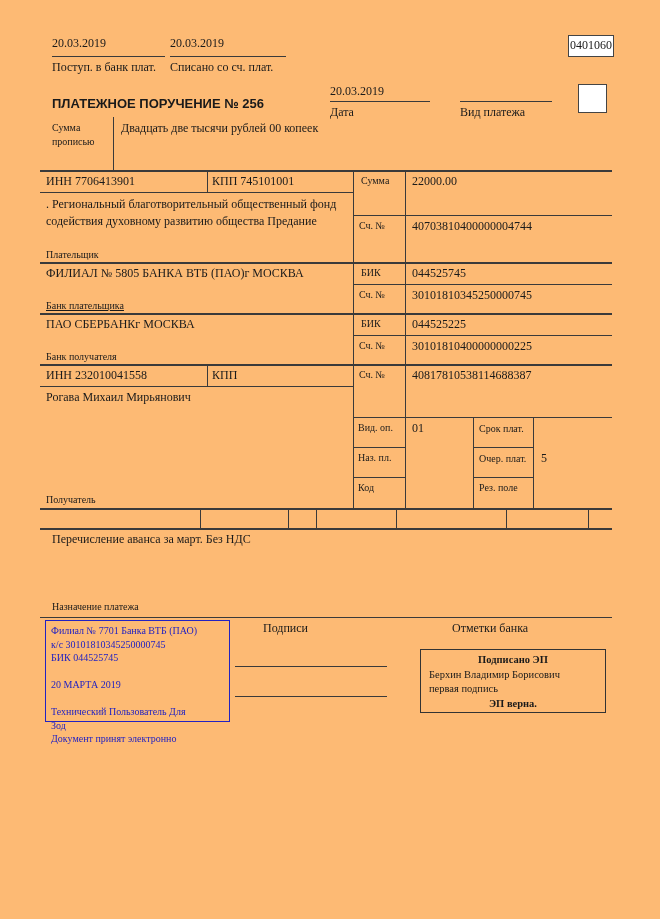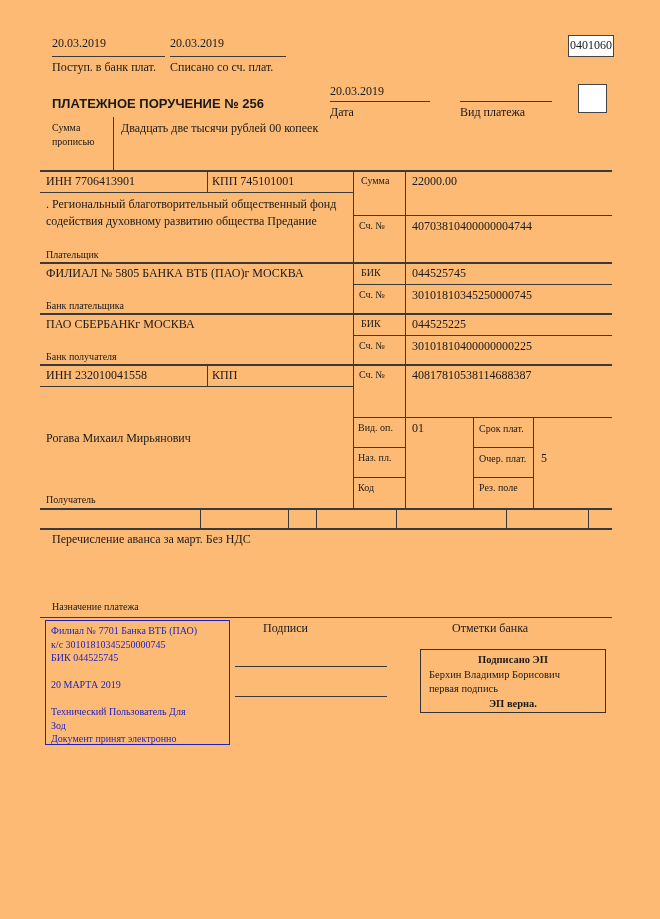--- a/index.html
+++ b/index.html
@@ -87,54 +87,54 @@
   <div class="abs t" style="left:46px;top:174px;">ИНН 7706413901</div>
   <div class="abs t" style="left:212px;top:174px;">КПП 745101001</div>
   <div class="abs wrap" style="left:46px;top:196px;width:300px;">. Региональный благотворительный общественный фонд содействия духовному развитию общества Предание</div>
   <div class="abs lbl" style="left:46px;top:249px;">Плательщик</div>
   <div class="abs lbl" style="left:361px;top:175px;">Сумма</div>
   <div class="abs t" style="left:412px;top:174px;">22000.00</div>
   <div class="abs lbl" style="left:359px;top:220px;">Сч. №</div>
   <div class="abs t" style="left:412px;top:219px;">40703810400000004744</div>
 
   <div class="abs t" style="left:46px;top:266px;">ФИЛИАЛ № 5805 БАНКА ВТБ (ПАО)г МОСКВА</div>
-  <div class="abs lbl" style="left:46px;top:300px;">Банк плательщика</div>
+  <div class="abs lbl" style="left:46px;top:300px;text-decoration:underline;">Банк плательщика</div>
   <div class="abs lbl" style="left:361px;top:267px;">БИК</div>
   <div class="abs t" style="left:412px;top:266px;">044525745</div>
   <div class="abs lbl" style="left:359px;top:289px;">Сч. №</div>
   <div class="abs t" style="left:412px;top:288px;">30101810345250000745</div>
 
   <div class="abs t" style="left:46px;top:317px;">ПАО СБЕРБАНКг МОСКВА</div>
   <div class="abs lbl" style="left:46px;top:351px;">Банк получателя</div>
   <div class="abs lbl" style="left:361px;top:318px;">БИК</div>
   <div class="abs t" style="left:412px;top:317px;">044525225</div>
   <div class="abs lbl" style="left:359px;top:340px;">Сч. №</div>
   <div class="abs t" style="left:412px;top:339px;">30101810400000000225</div>
 
   <div class="abs t" style="left:46px;top:368px;">ИНН 232010041558</div>
   <div class="abs t" style="left:212px;top:368px;">КПП</div>
-  <div class="abs t" style="left:46px;top:390px;margin-top:41px;">Рогава Михаил Мирьянович</div>
+  <div class="abs t" style="left:46px;top:390px;">Рогава Михаил Мирьянович</div>
   <div class="abs lbl" style="left:46px;top:494px;">Получатель</div>
   <div class="abs lbl" style="left:359px;top:369px;">Сч. №</div>
   <div class="abs t" style="left:412px;top:368px;">40817810538114688387</div>
 
   <div class="abs lbl" style="left:358px;top:422px;">Вид. оп.</div>
   <div class="abs t" style="left:412px;top:421px;">01</div>
   <div class="abs lbl twoline" style="left:479px;top:422px;">Срок плат.</div>
   <div class="abs lbl" style="left:358px;top:452px;">Наз. пл.</div>
   <div class="abs lbl twoline" style="left:479px;top:452px;">Очер. плат.</div>
   <div class="abs t" style="left:541px;top:451px;">5</div>
   <div class="abs lbl" style="left:358px;top:482px;">Код</div>
   <div class="abs lbl" style="left:479px;top:482px;">Рез. поле</div>
 
   <div class="abs t" style="left:52px;top:532px;">Перечисление аванса за март. Без НДС</div>
   <div class="abs lbl" style="left:52px;top:601px;">Назначение платежа</div>
   <div class="abs hl" style="left:40px;top:617px;width:572px;"></div>
 
-  <div class="abs stamp" style="left:45px;top:620px;width:185px;height:125px;">
+  <div class="abs stamp" style="left:45px;top:620px;width:185px;height:102px;">
     <div class="stamp-line">Филиал № 7701 Банка ВТБ (ПАО)</div>
     <div class="stamp-line">к/с 30101810345250000745</div>
     <div class="stamp-line">БИК 044525745</div>
     <div class="stamp-line"></div>
     <div class="stamp-line">20 МАРТА 2019</div>
     <div class="stamp-line"></div>
     <div class="stamp-line">Технический Пользователь Для</div>
     <div class="stamp-line">Зод</div>
     <div class="stamp-line">Документ принят электронно</div>
   </div>

